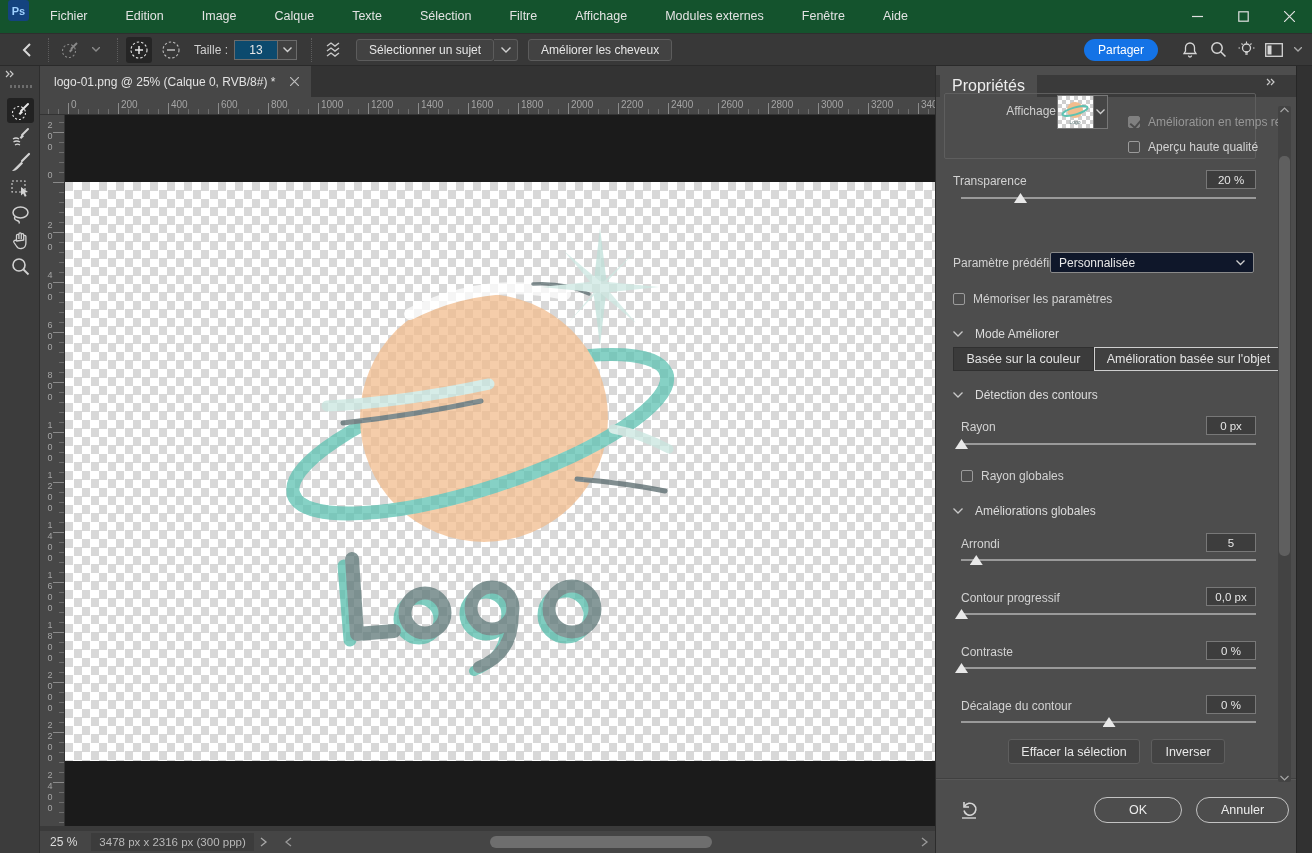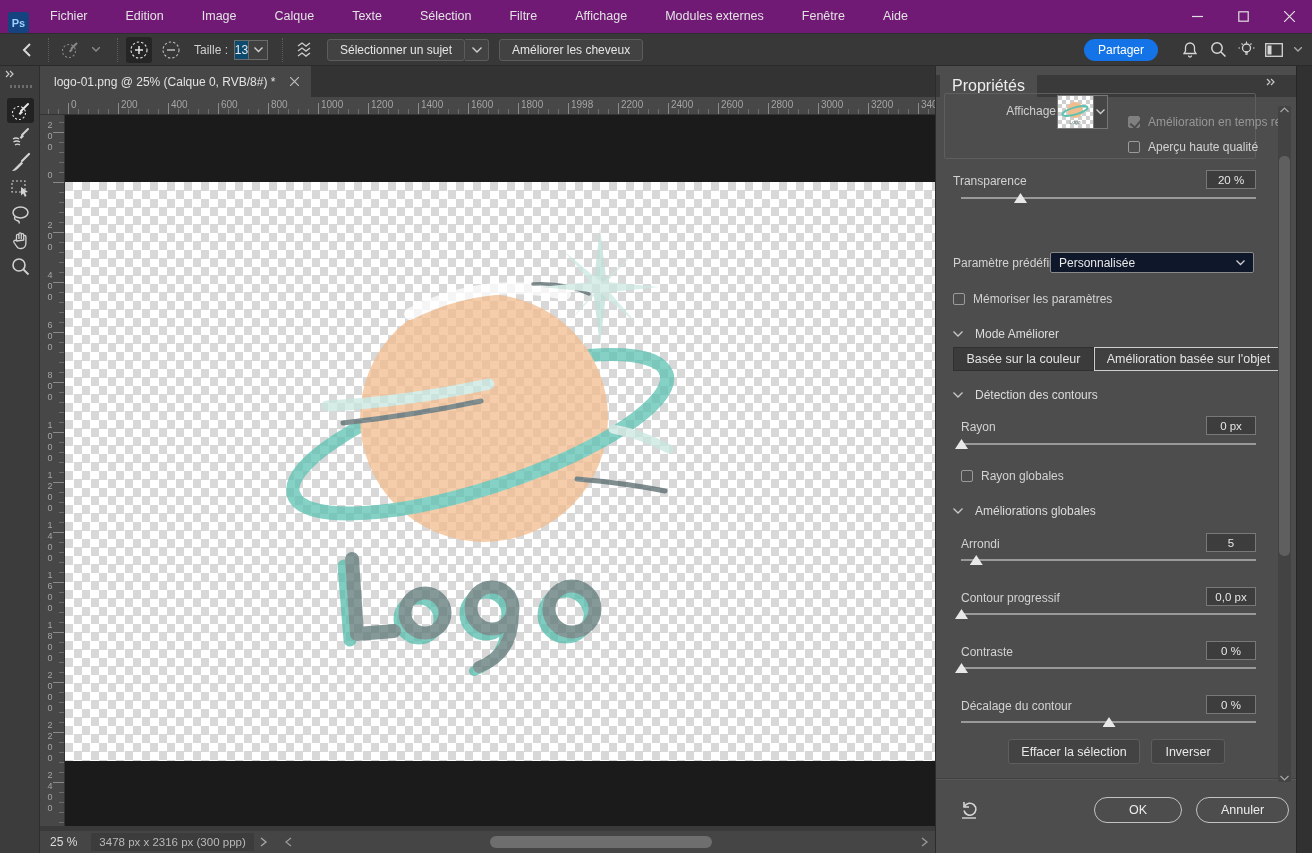--- a/index.html
+++ b/index.html
@@ -1,32 +1,32 @@
 <!DOCTYPE html>
 <html><head>
 <meta charset="utf-8">
 <style>
   html,body{margin:0;padding:0;background:#262626;}
   *{box-sizing:border-box;font-family:"Liberation Sans",sans-serif;-webkit-font-smoothing:antialiased;}
   .app{position:relative;width:1312px;height:853px;background:#3a3a3a;overflow:hidden;color:#d8d8d8;}
   svg{display:block}
   
-  .titlebar{position:absolute;left:0;top:0;width:1312px;height:33px;background:#701a75;display:flex;align-items:flex-end;}
+  .titlebar{position:absolute;left:0;top:0;width:1312px;height:33px;background:#14532d;display:flex;align-items:flex-start;}
   .ps-badge{width:21px;height:21px;margin:0 10px 0 8px;border-radius:3px;background:#14437f;color:#9fd1ff;font-size:11px;font-weight:bold;display:flex;align-items:center;justify-content:center;}
   .menus{display:flex;gap:16px;}
   .menu-item{padding:0 11px;font-size:12.5px;color:#e3e3e3;line-height:33px;cursor:default;}
   .win-controls{margin-left:auto;display:flex;height:33px;}
   .win-btn{width:46px;height:33px;display:flex;align-items:center;justify-content:center;}
   
   .optionsbar{position:absolute;left:0;top:33px;width:1312px;height:33px;background:#383838;border-top:1px solid #2e2e2e;border-bottom:1px solid #2a2a2a;display:flex;align-items:center;}
   .ob-sep{width:1px;height:24px;border-left:1px dotted #5d5d5d;margin:0 8px;}
   .ob-icon{width:26px;height:26px;display:flex;align-items:center;justify-content:center;border-radius:3px;}
   .ob-icon.sel{background:#252525;}
   .ob-label{font-size:12px;color:#cfcfcf;margin:0 6px 0 10px;}
-  .ob-field{width:14px;height:20px;background:#0c4a6e;border:1px solid #6b6b6b;border-right:none;color:#e8e8e8;font-size:12px;display:flex;align-items:center;justify-content:center;}
+  .ob-field{width:43px;height:20px;background:#0c4a6e;border:1px solid #6b6b6b;border-right:none;color:#e8e8e8;font-size:12px;display:flex;align-items:center;justify-content:center;}
   .ob-field-chev{width:20px;height:20px;background:#404040;border:1px solid #6b6b6b;display:flex;align-items:center;justify-content:center;}
   .ob-btn{height:22px;background:#424242;border:1px solid #5c5c5c;border-radius:3px;color:#e6e6e6;font-size:12px;padding:0 12px;display:flex;align-items:center;margin-left:10px;}
   .ob-btn-chev{width:24px;height:22px;background:#424242;border:1px solid #5c5c5c;border-left:none;border-radius:0 3px 3px 0;display:flex;align-items:center;justify-content:center;}
   .share-btn{height:22px;border-radius:11px;background:#1473e6;color:#fff;font-size:12px;padding:0 14px;display:flex;align-items:center;border:none;}
   .hdr-icon{width:28px;height:26px;display:flex;align-items:center;justify-content:center;}
   
   .doctabbar{position:absolute;left:0;top:66px;width:935px;height:31px;background:#333333;}
   .doctab{position:absolute;left:40px;top:0;height:31px;background:#474747;display:flex;align-items:center;padding:0 10px 0 14px;}
   .doctab-title{font-size:12px;color:#e2e2e2;}
   .doctab-close{margin-left:12px;width:14px;height:14px;display:flex;align-items:center;justify-content:center;color:#bdbdbd;}
@@ -287,21 +287,21 @@
       <span class="hlab" style="left: 31px;">0</span>
       <span class="hlab" style="left: 81px;">200</span>
       <span class="hlab" style="left: 131px;">400</span>
       <span class="hlab" style="left: 181px;">600</span>
       <span class="hlab" style="left: 231px;">800</span>
       <span class="hlab" style="left: 281px;">1000</span>
       <span class="hlab" style="left: 331px;">1200</span>
       <span class="hlab" style="left: 381px;">1400</span>
       <span class="hlab" style="left: 431px;">1600</span>
       <span class="hlab" style="left: 481px;">1800</span>
-      <span class="hlab" style="left: 531px;">1998</span>
+      <span class="hlab" style="left: 531px;">2000</span>
       <span class="hlab" style="left: 581px;">2200</span>
       <span class="hlab" style="left: 631px;">2400</span>
       <span class="hlab" style="left: 681px;">2600</span>
       <span class="hlab" style="left: 731px;">2800</span>
       <span class="hlab" style="left: 781px;">3000</span>
       <span class="hlab" style="left: 831px;">3200</span>
       <span class="hlab" style="left: 881px;">3400</span>
     </div>
   <div class="ruler-v" id="rulerV">
       <span class="vlab" style="top: 5px;">2

